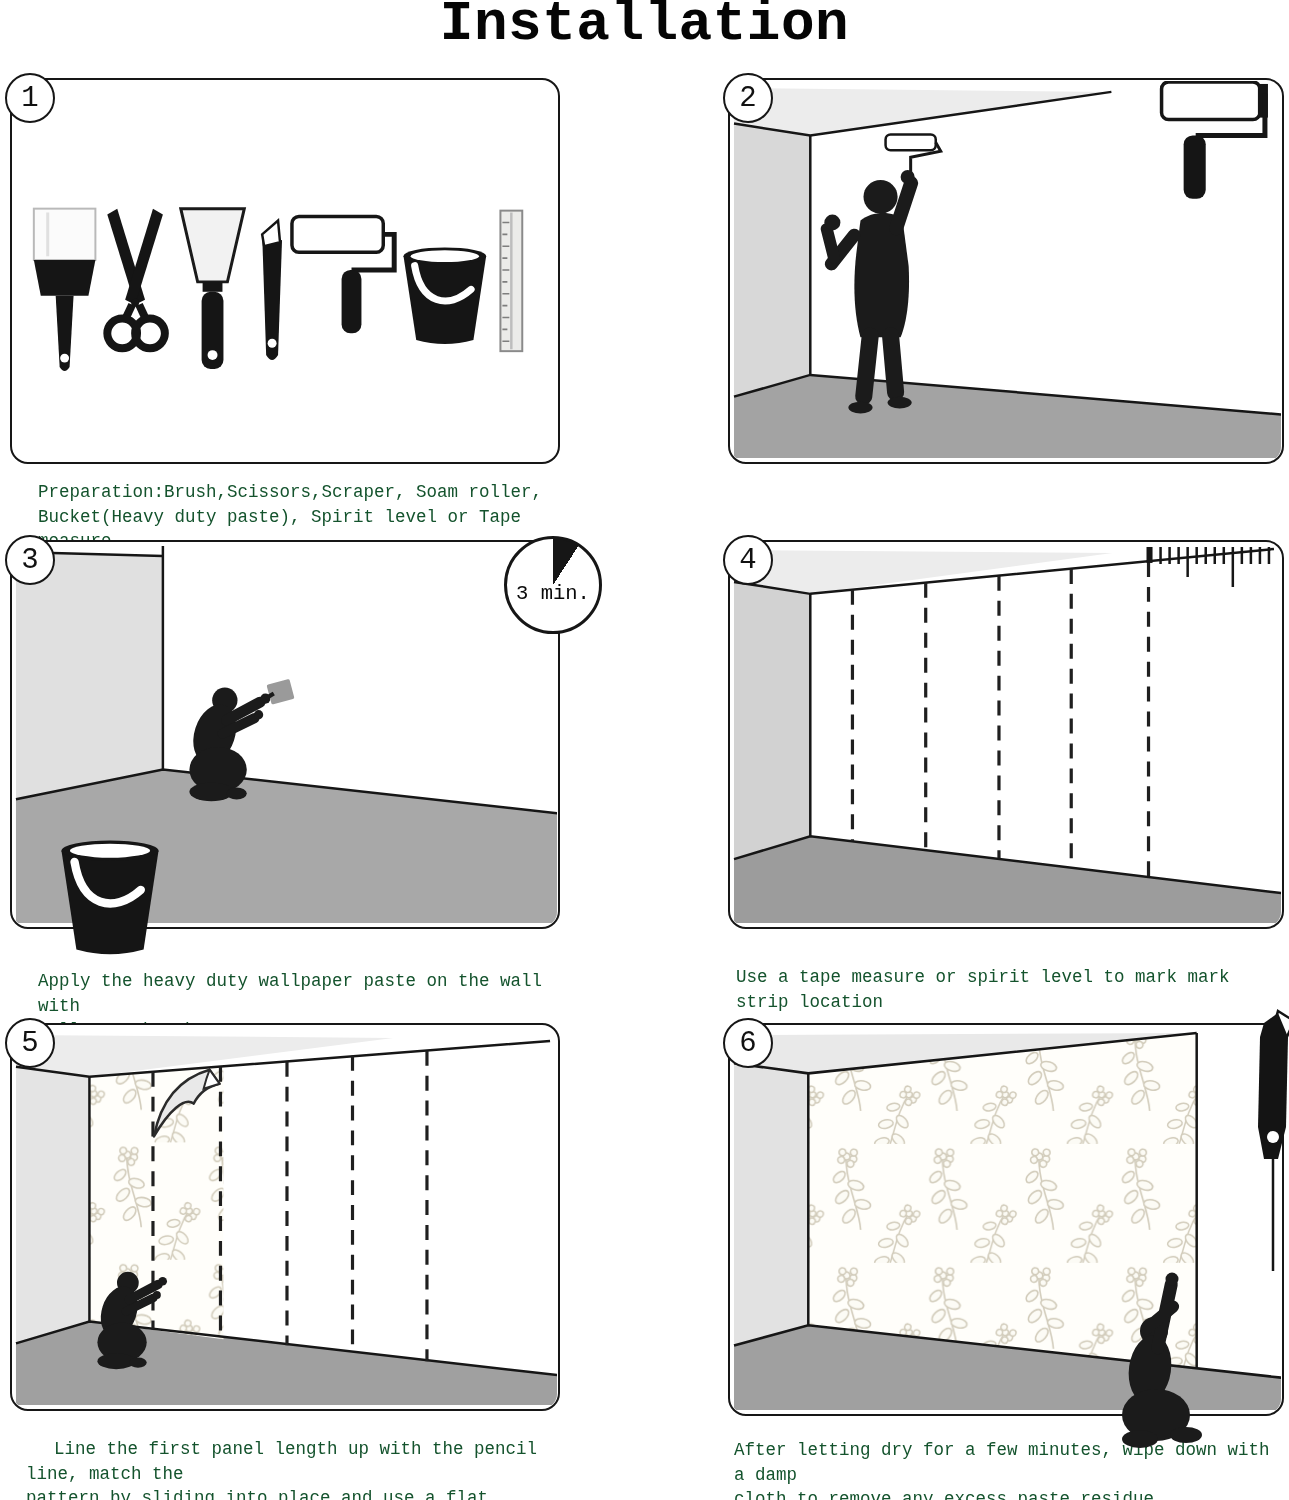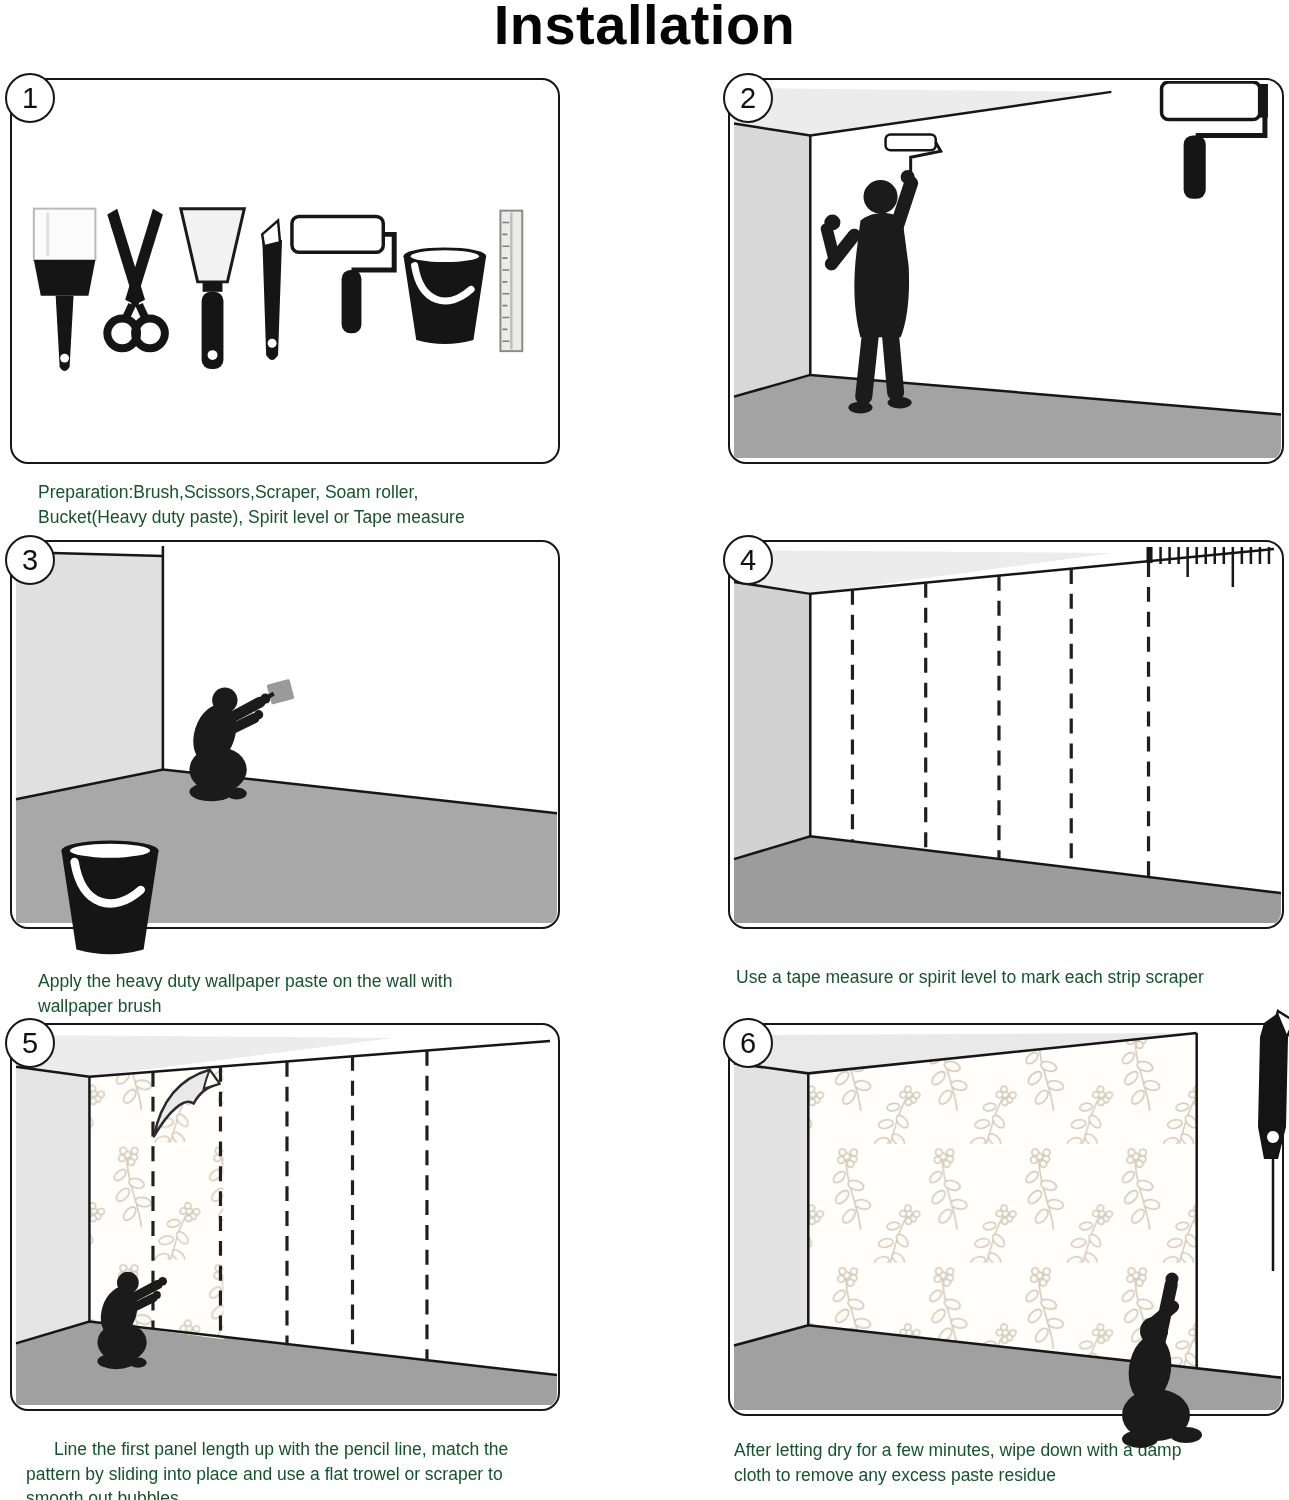--- a/index.html
+++ b/index.html
@@ -1,17 +1,17 @@
 <!DOCTYPE html>
 <html><head>
 <meta charset="utf-8">
 <style>
   html,body{margin:0;padding:0;background:#fff;}
   .page{position:relative;width:1289px;height:1500px;background:#fff;overflow:hidden;
-        font-family:Liberation Sans, sans-serif;color:#0d0d0d;}
+        font-family:Liberation Mono, monospace;color:#0d0d0d;}
   .title{position:absolute;top:-8px;left:0;width:100%;text-align:center;
          font-size:56px;font-weight:700;letter-spacing:0.5px;color:#050505;}
   .step{position:absolute;}
   .panel{position:relative;background:#fff;border:2.5px solid #161616;border-radius:18px;}
   .room{position:absolute;left:0;top:0;width:100%;height:100%;clip-path:inset(1px round 14px);}
   .badge{position:absolute;left:-7px;top:-7px;width:46px;height:46px;background:#fff;
          border:2.5px solid #161616;border-radius:50%;display:flex;align-items:center;
          justify-content:center;font-size:29px;color:#111;z-index:4;}
   .caption{white-space:pre-line;font-size:17.5px;line-height:24.5px;color:#14532d;}
   .s1 .caption{margin:16px 0 0 28px;}
@@ -189,20 +189,23 @@
         <g class="person" fill="#1b1b1b" transform="translate(160,140) scale(0.85)">
           <use href="#crouch" xlink:href="#crouch"></use>
           <rect x="116" y="0" width="28" height="24" rx="2" fill="#9a9a9a" transform="rotate(-15 130 12)"></rect>
           <line x1="112" y1="20" x2="122" y2="14" stroke="#1b1b1b" stroke-width="5"></line>
         </g>
       </svg>
 
       <svg class="extra" style="left:42px;top:290px;width:112px;height:126px;" viewBox="0 0 120 135">
         <use href="#bucketsym" xlink:href="#bucketsym"></use>
       </svg>
+      <div class="clock">
+        <span>3 min.</span>
+      </div>
     </div>
     <div class="caption">Apply the heavy duty wallpaper paste on the wall with
 wallpaper brush</div>
   </div>
 
   <div class="step s4" style="left:728px;top:540px;width:552px;">
     <div class="panel" style="width:552px;height:385px;">
       <div class="badge">4</div>
       <svg class="room" viewBox="0 0 550 386" preserveAspectRatio="none">
         <polygon points="4,8 381,11 80,52 4,40" fill="#ececec"></polygon>
@@ -219,21 +222,21 @@
           <line x1="268" y1="34" x2="268" y2="317"></line>
           <line x1="340" y1="27" x2="340" y2="326"></line>
           <line x1="417" y1="20" x2="417" y2="335"></line>
         </g>
         <g stroke="#161616" stroke-width="2.5">
           <rect x="415" y="5" width="6" height="16" fill="#161616" stroke="none"></rect>
           <path d="M429,5v17 M438,5v17 M447,5v17 M456,5v30 M465,5v17 M474,5v17 M483,5v17 M492,5v17 M501,5v40 M510,5v17 M519,5v17 M528,5v17 M537,5v17"></path>
         </g>
       </svg>
     </div>
-    <div class="caption">Use a tape measure or spirit level to mark each strip scraper</div>
+    <div class="caption">Use a tape measure or spirit level to mark mark strip location</div>
   </div>
 
   <div class="step s5" style="left:10px;top:1023px;width:546px;">
     <div class="panel" style="width:546px;height:384px;">
       <div class="badge">5</div>
       <svg class="room" viewBox="0 0 550 386" preserveAspectRatio="none">
         <polygon points="4,10 384,13 78,52 4,42" fill="#ececec"></polygon>
         <polygon points="4,42 78,52 78,298 4,320" fill="#e4e4e4"></polygon>
         <polygon points="4,320 78,298 550,352 550,382 4,382" fill="#a0a0a0"></polygon>
         <polygon points="78,52 213,42 213,316 78,298" fill="url(#floral)"></polygon>

